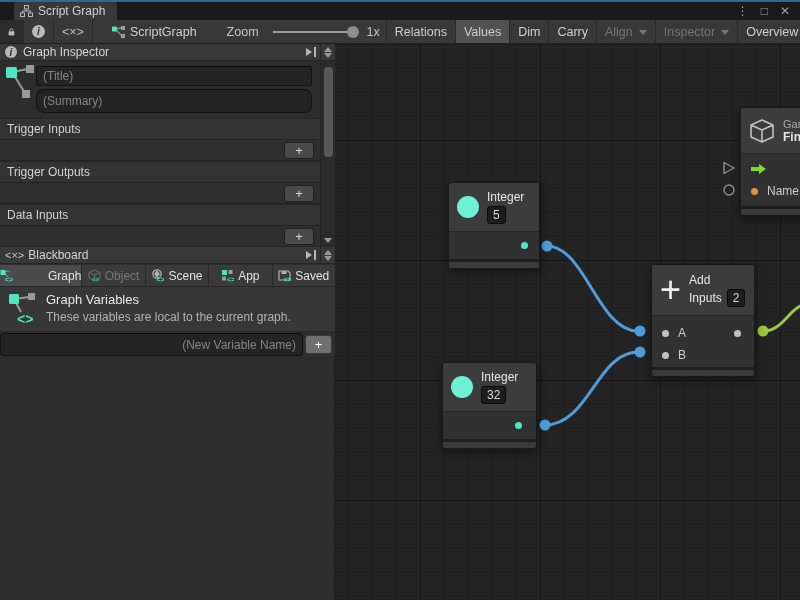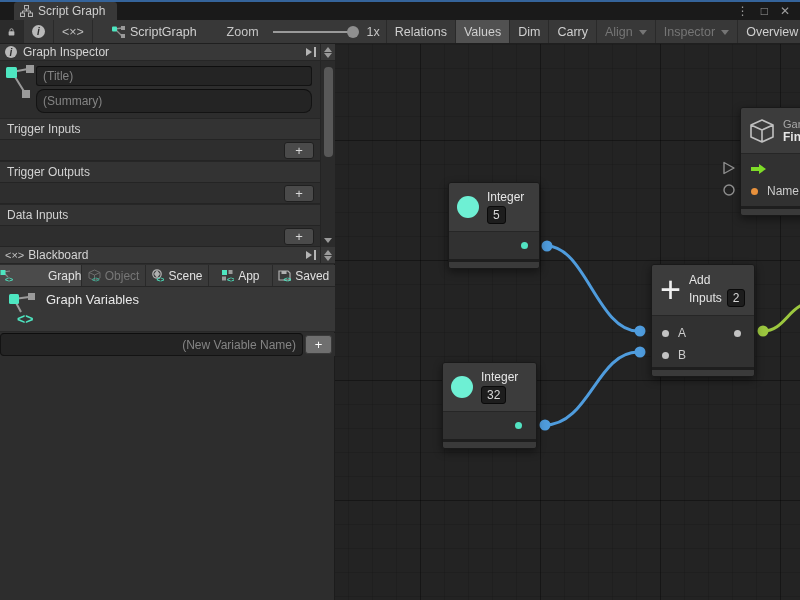--- a/index.html
+++ b/index.html
@@ -275,20 +275,21 @@
     </div>
 
     <div class="vars-block">
       <svg width="30" height="34" viewBox="0 0 30 34" style="position:absolute; left:8px; top:5px;">
         <path d="M6 7 L21 5 M6 7 L13 20" stroke="#9a9a9a" stroke-width="2"></path>
         <rect x="1" y="2" width="10" height="10" rx="1.5" fill="#4EE6C1"></rect>
         <rect x="20" y="1" width="7" height="7" fill="#9a9a9a"></rect>
         <text x="9" y="32" font-size="14" font-weight="bold" fill="#4EE6C1">&lt;&gt;</text>
       </svg>
       <div class="vars-title">Graph Variables</div>
+      <div class="vars-desc">These variables are local to the current graph.</div>
     </div>
 
     <div class="newvar-row">
       <input class="field newvar-input" placeholder="(New Variable Name)" style="">
       <div class="newvar-add">+</div>
     </div>
   </div>
 
   <div class="canvas">
 

